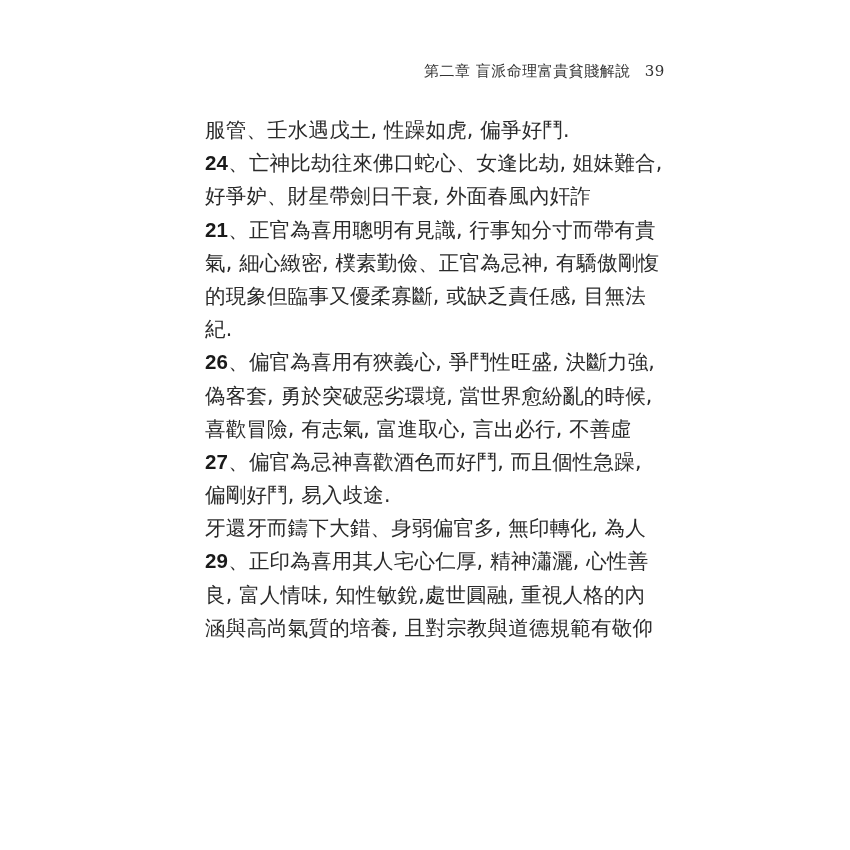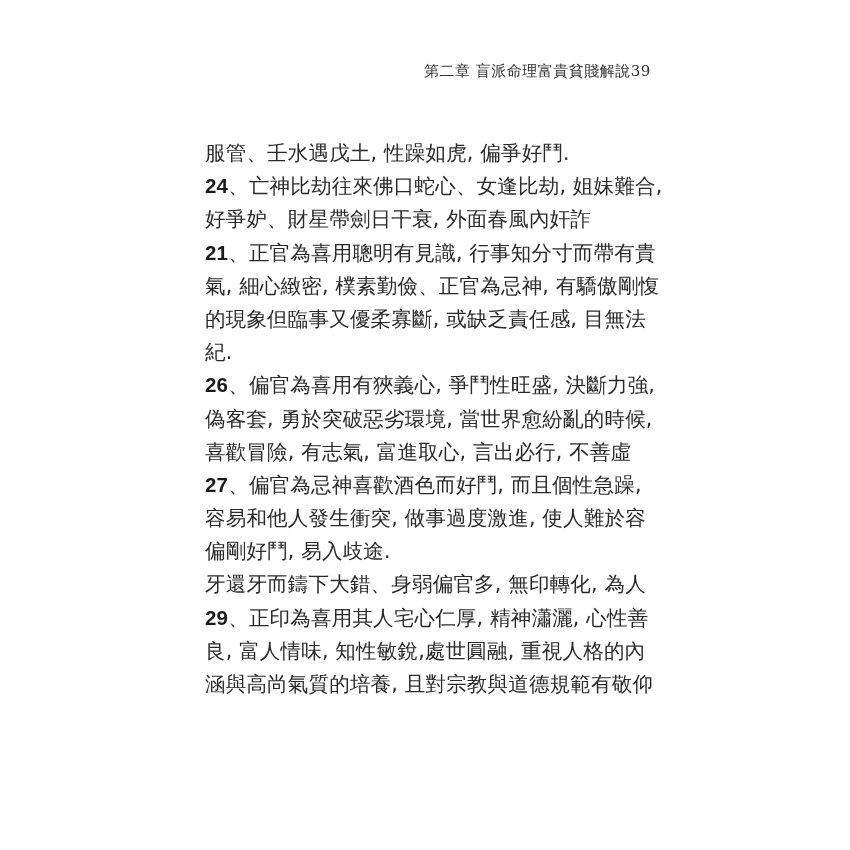--- a/index.html
+++ b/index.html
@@ -20,25 +20,26 @@
       top: 62px;
       left: 424px;
       width: 240px;
       font-family: "DejaVu Serif", "Liberation Serif", serif;
       font-size: 15px;
       color: #333;
       white-space: nowrap;
       letter-spacing: 0.5px;
     }
     .running-header .page-num {
+      margin-left: 14px;
       text-align: center;
     }
     .body-text {
       position: absolute;
-      top: 136px;
+      top: 113px;
       left: 205px;
       width: 460px;
       font-size: 20.5px;
       line-height: 33.2px;
       letter-spacing: 0.2px;
     }
     .line {
       display: block;
       white-space: nowrap;
       height: 33.2px;
@@ -62,19 +63,18 @@
   <span class="line"><span class="num">24</span><span>、亡神比劫往來佛口蛇心、女逢比劫, 姐妹難合,</span></span>
   <span class="line"><span class="num"></span><span>好爭妒、財星帶劍日干衰, 外面春風內奸詐</span></span>
   <span class="line"><span class="num">21</span><span>、正官為喜用聰明有見識, 行事知分寸而帶有貴</span></span>
   <span class="line"><span class="num"></span><span>氣, 細心緻密, 樸素勤儉、正官為忌神, 有驕傲剛愎</span></span>
   <span class="line"><span class="num"></span><span>的現象但臨事又優柔寡斷, 或缺乏責任感, 目無法</span></span>
   <span class="line"><span class="num"></span><span>紀.</span></span>
   <span class="line"><span class="num">26</span><span>、偏官為喜用有狹義心, 爭鬥性旺盛, 決斷力強,</span></span>
   <span class="line"><span class="num"></span><span>偽客套, 勇於突破惡劣環境, 當世界愈紛亂的時候,</span></span>
   <span class="line"><span class="num"></span><span>喜歡冒險, 有志氣, 富進取心, 言出必行, 不善虛</span></span>
   <span class="line"><span class="num">27</span><span>、偏官為忌神喜歡酒色而好鬥, 而且個性急躁,</span></span>
-  <span class="line"><span class="num"></span><span>容易和他人發生衝突, 做事過度激進, 使人難於容</span></span>
   <span class="line"><span class="num"></span><span>偏剛好鬥, 易入歧途.</span></span>
   <span class="line"><span class="num"></span><span>牙還牙而鑄下大錯、身弱偏官多, 無印轉化, 為人</span></span>
   <span class="line"><span class="num">29</span><span>、正印為喜用其人宅心仁厚, 精神瀟灑, 心性善</span></span>
   <span class="line"><span class="num"></span><span>良, 富人情味, 知性敏銳,處世圓融, 重視人格的內</span></span>
   <span class="line"><span class="num"></span><span>涵與高尚氣質的培養, 且對宗教與道德規範有敬仰</span></span>
 </div>
 
 </body></html>

